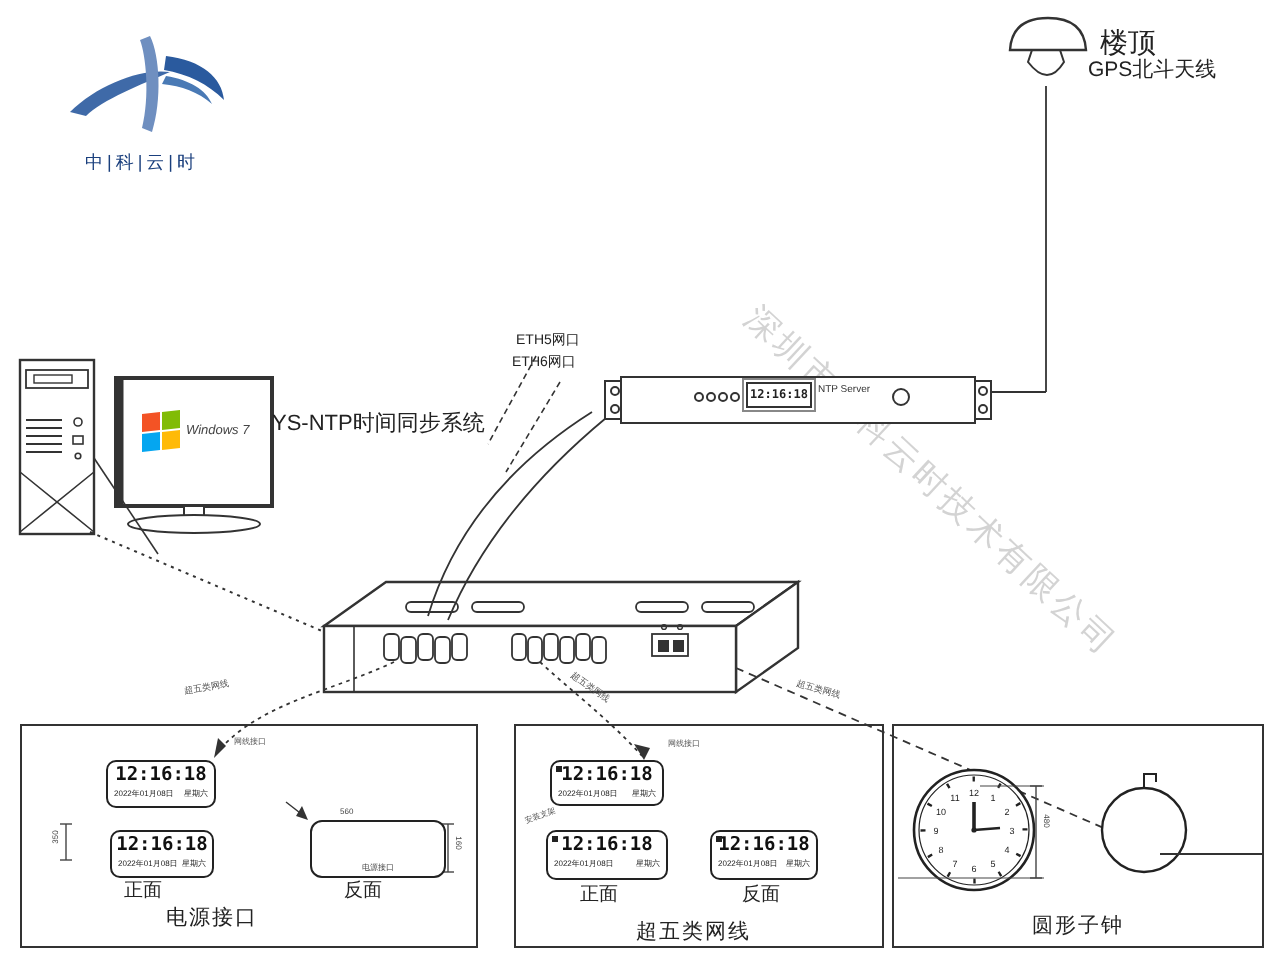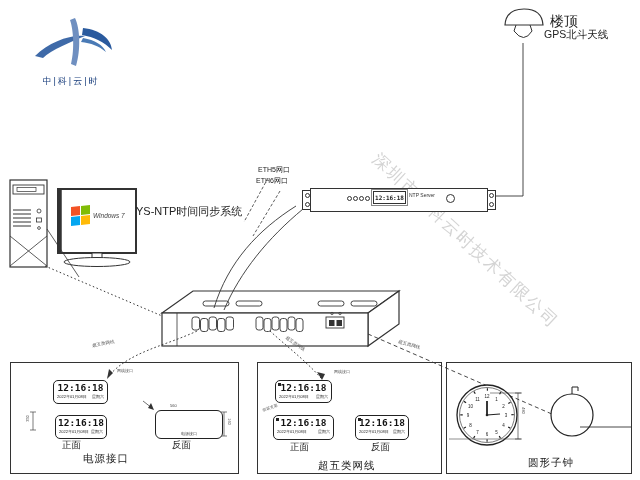--- a/index.html
+++ b/index.html
@@ -284,15 +284,15 @@
         <span>星期六</span>
       </div>
   </div>
   <div class="lbl tiny z3" style="left:334px;top:369px;font-size:4px">网线接口</div>
   <div class="lbl tiny z3" style="left:262px;top:405px;font-size:4px;transform:rotate(-20deg)">安装支架</div>
   <div class="lbl facelbl z3" style="left:290px;top:441px">正面</div>
   <div class="lbl facelbl z3" style="left:371px;top:441px">反面</div>
   <div class="lbl boxtitle z3" style="left:318px;top:459px">超五类网线</div>
 
   <div class="lbl dimlbl z3" style="left:520px;top:408px;transform:rotate(90deg);font-size:4px">480</div>
-  <div class="lbl boxtitle z3" style="left:528px;top:456px">圆形子钟</div>
+  <div class="lbl boxtitle z3" style="left:516px;top:456px">圆形子钟</div>
 
 </div>
 
 </body></html>

